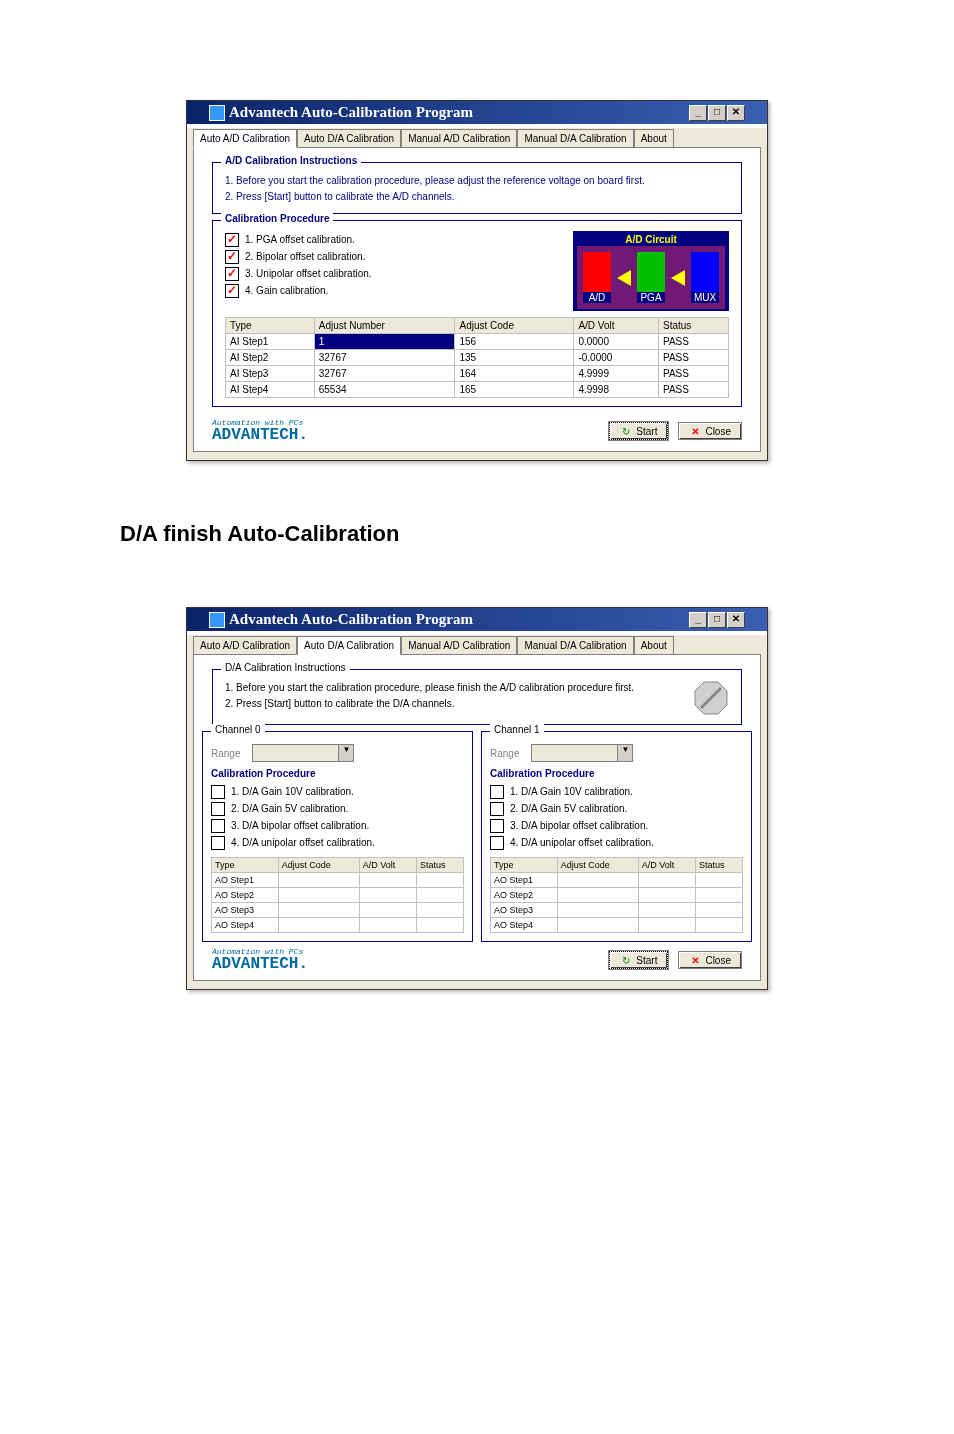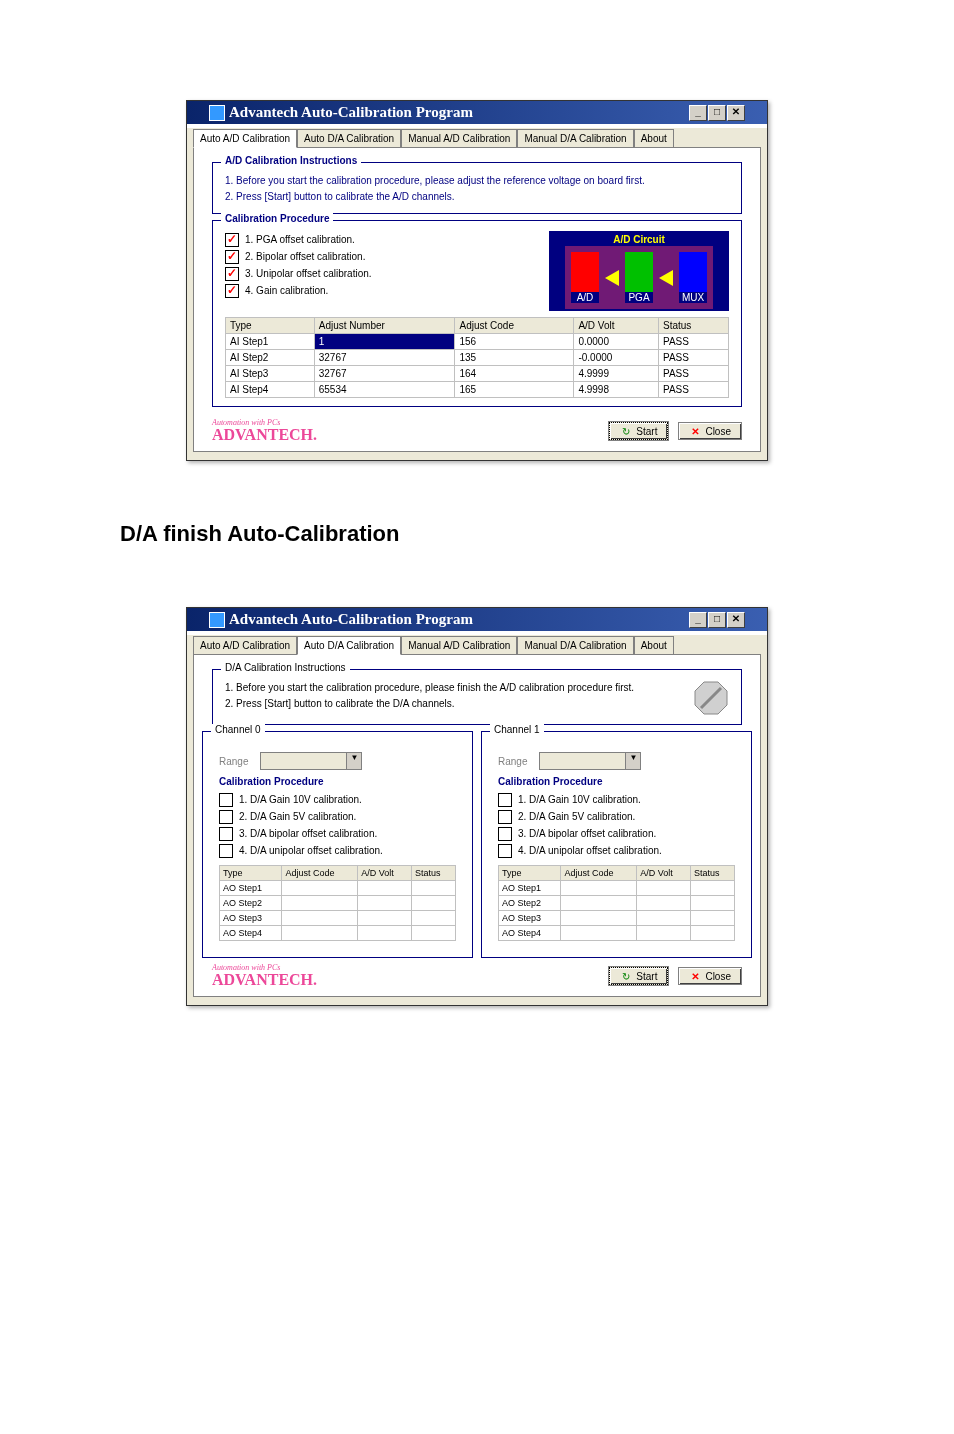--- a/index.html
+++ b/index.html
@@ -199,23 +199,23 @@
     background: #000080 !important;
     color: #fff;
   }
   .footer {
     display: flex;
     align-items: center;
     justify-content: space-between;
     padding: 6px 10px 0 10px;
   }
   .logo {
-    font-family: Liberation Serif, serif;
-    font-weight: bold;
-    color: #ec4899;
+    font-family: Liberation Mono, monospace;
+    font-weight: bold;
+    color: #0369a1;
     line-height: 1;
   }
   .logo .small {
     font-size: 8px;
     font-style: italic;
     font-weight: normal;
     display: block;
   }
   .logo .big {
     font-size: 16px;
@@ -238,21 +238,21 @@
     font-weight: bold;
     margin: 40px 0 60px 0;
   }
   .two-col {
     display: flex;
     gap: 8px;
   }
   .col {
     flex: 1;
     border: 1px solid #000080;
-    padding: 16px;
+    padding: 8px;
     position: relative;
   }
   .col-title {
     position: absolute;
     top: -8px;
     left: 8px;
     background: #fff;
     padding: 0 4px;
     font-size: 10px;
     color: #000;
@@ -359,21 +359,21 @@
               <div class="check-row">
                   <span class="checkbox">✓</span>
                   <span>3. Unipolar offset calibration.</span>
                 </div>
               <div class="check-row">
                   <span class="checkbox">✓</span>
                   <span>4. Gain calibration.</span>
                 </div>
             </div>
             <div class="ad-circuit">
-              <div style="background:#000080; padding:2px 16px;">
+              <div style="background:#000080; padding:2px 4px;">
                 <div class="ad-circuit-title">A/D Circuit</div>
                 <div class="ad-circuit-body">
                   <div>
                     <div class="block" style="background:#ff0000;"></div>
                     <div class="block-label">A/D</div>
                   </div>
                   <div class="arrow-left"></div>
                   <div>
                     <div class="block" style="background:#00c000;"></div>
                     <div class="block-label">PGA</div>

